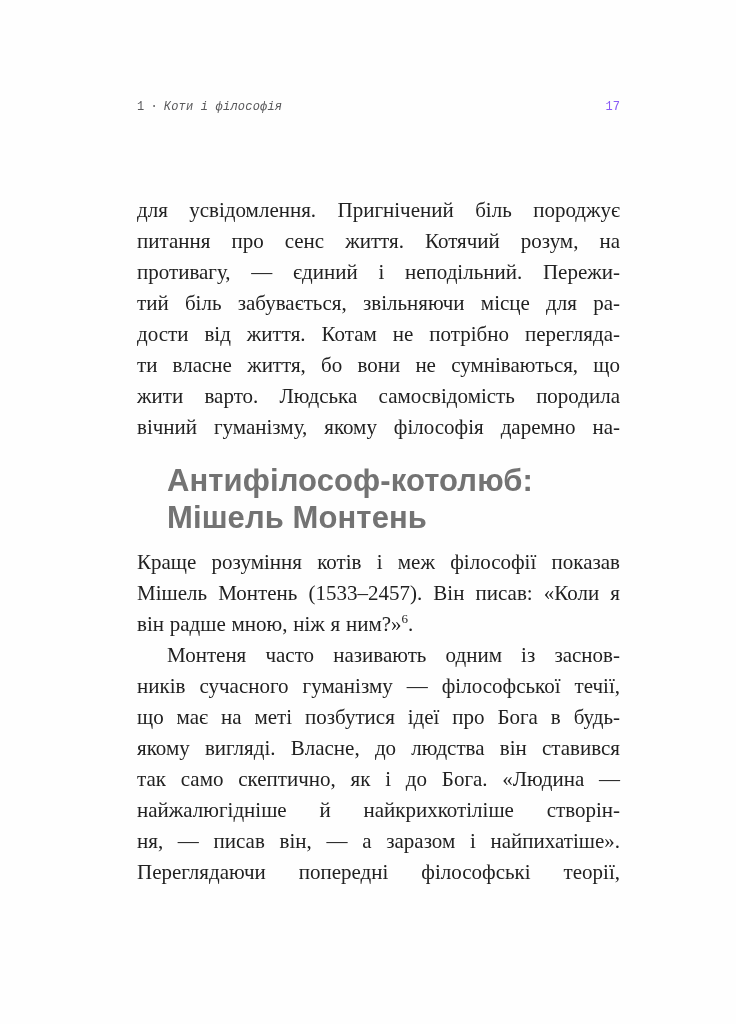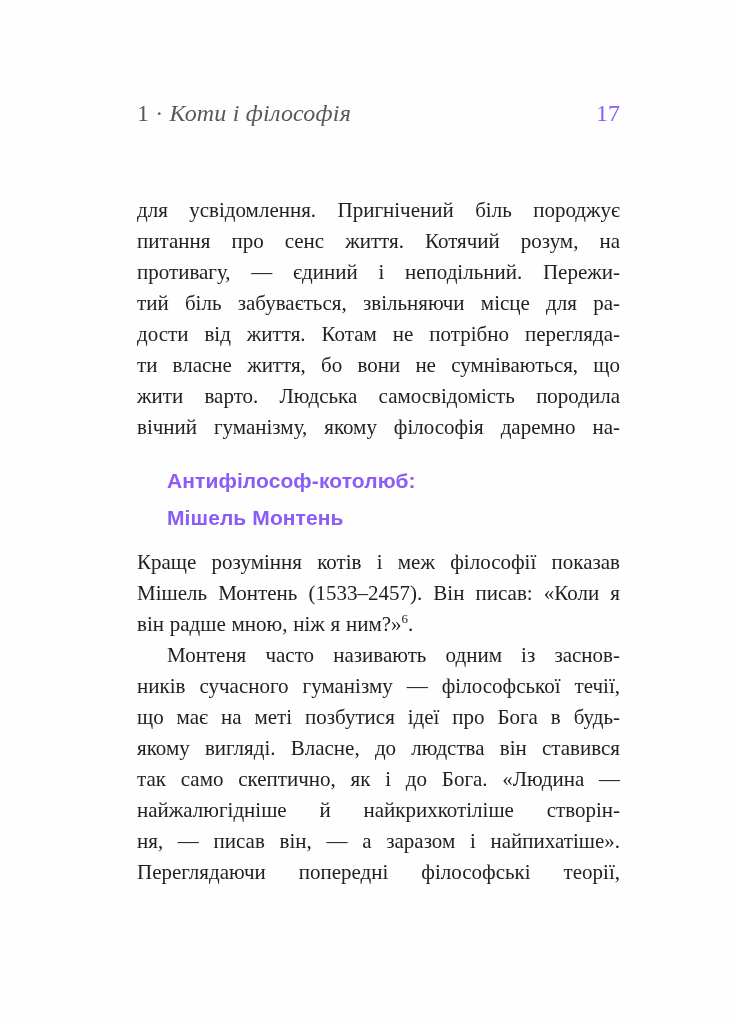--- a/index.html
+++ b/index.html
@@ -17,22 +17,22 @@
     color: #212121;
   }
   .running-head {
     position: absolute;
     left: 137px;
     top: 100px;
     width: 483px;
     display: flex;
     justify-content: space-between;
     align-items: baseline;
-    font-family: Liberation Serif, serif;
-    font-size: 24px;
+    font-family: Liberation Mono, monospace;
+    font-size: 12px;
     color: #58585a;
   }
   .running-head .chapter {
     letter-spacing: 0.2px;
   }
   .running-head .chapter .num {
     font-style: normal;
   }
   .running-head .chapter .sep {
     font-style: normal;
@@ -64,24 +64,24 @@
     text-align-last: left;
   }
   .tline.ind {
     text-indent: 30px;
   }
   .section-heading {
     margin-top: 19px;
     margin-bottom: 11px;
     padding-left: 30px;
     font-family: "Liberation Sans", sans-serif;
-    font-size: 21px;
+    font-size: 31px;
     font-weight: 600;
     line-height: 37px;
-    color: #8b5cf6;
+    color: #737373;
     letter-spacing: 0.1px;
   }
   .fnref {
     font-size: 13px;
     vertical-align: super;
     line-height: 0;
   }
 </style>
 </head>
 <body>

